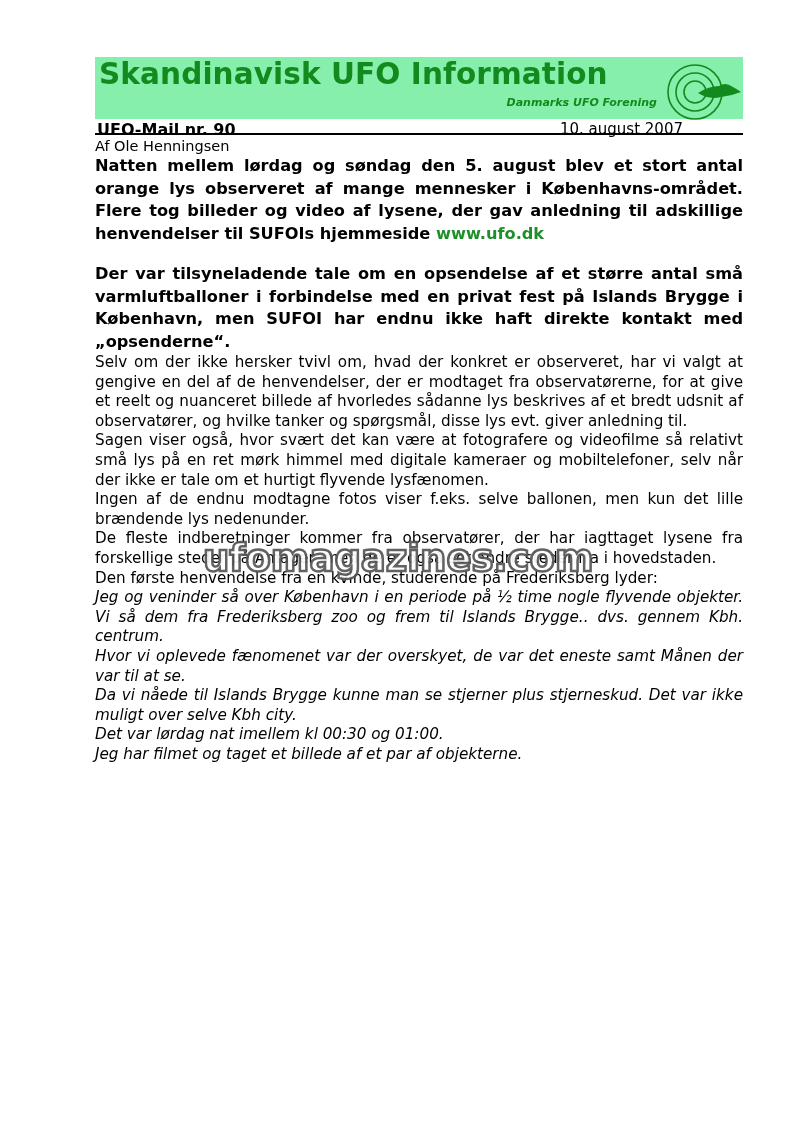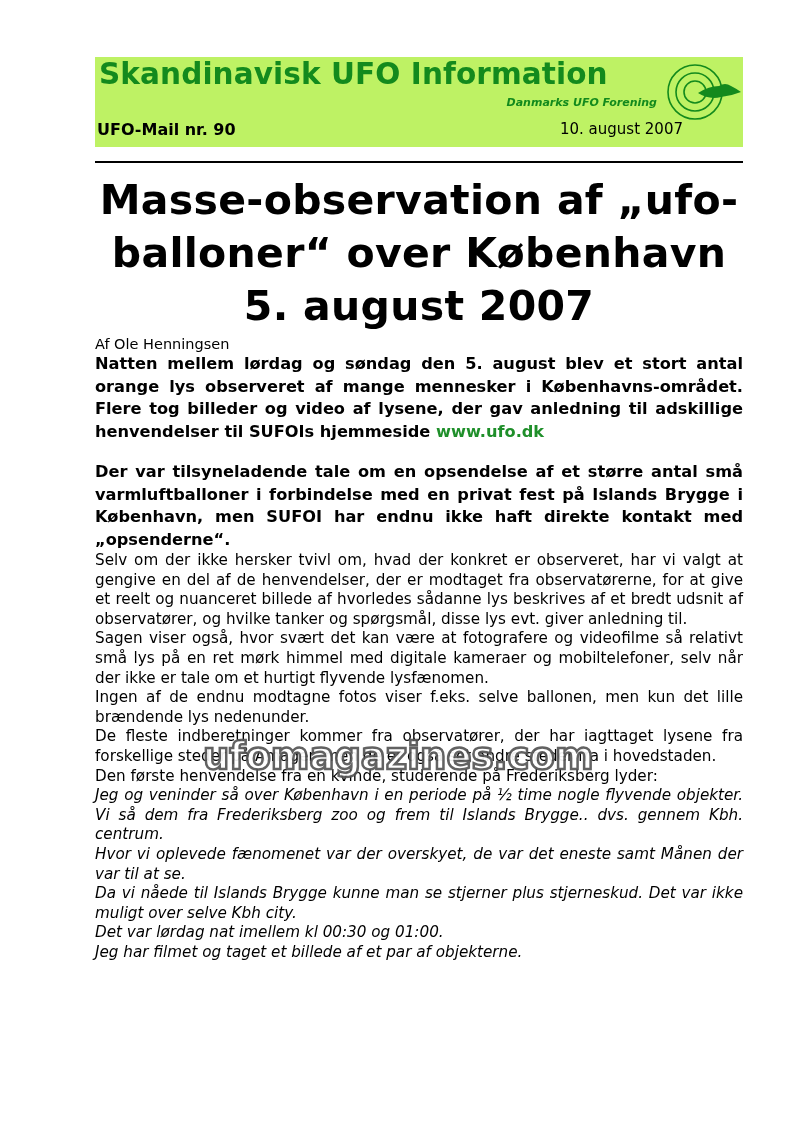--- a/index.html
+++ b/index.html
@@ -1,20 +1,20 @@
 <!DOCTYPE html>
 <html><head>
   <meta charset="utf-8">
   <style>
     html, body { margin: 0; padding: 0; background: #ffffff; }
     body { width: 800px; height: 1131px; position: relative; overflow: hidden;
            font-family: "DejaVu Sans", sans-serif; color: #000; }
     .page { position: absolute; left: 95px; top: 57px; width: 648px; }
 
-    .masthead { position: relative; height: 90px; background: #bef264; }
+    .masthead { position: relative; height: 62px; background: #86efac; }
     .mast-title { position: absolute; left: 4px; top: 0px; font-size: 29.5px; font-weight: bold;
                   color: #138a1d; letter-spacing: 0.1px; white-space: nowrap; }
     .mast-sub { position: absolute; right: 86px; top: 39px; font-size: 11px; font-weight: bold;
                 font-style: italic; color: #138a1d; white-space: nowrap; }
     .mast-issue { position: absolute; left: 2px; top: 63px; font-size: 16px; font-weight: bold; white-space: nowrap; }
     .mast-date { position: absolute; right: 60px; top: 63px; font-size: 15px; white-space: nowrap; margin-left: 20px; }
     .mast-logo { position: absolute; right: 2px; top: 3px; width: 76px; height: 64px; }
 
     .rule { height: 0; border-top: 2px solid #000; margin-top: 14px; }
 
@@ -51,21 +51,20 @@
     <svg class="mast-logo" viewBox="0 0 76 64">
       <circle cx="30" cy="32" r="27" fill="none" stroke="#138a1d" stroke-width="1.6"></circle>
       <circle cx="30" cy="32" r="19" fill="none" stroke="#138a1d" stroke-width="1.6"></circle>
       <circle cx="30" cy="32" r="11" fill="none" stroke="#138a1d" stroke-width="1.6"></circle>
       <path d="M33 33 Q44 26 54 26 Q60 22 66 26 Q72 29 76 32 Q66 36 56 37 Q44 40 33 33 Z" fill="#138a1d"></path>
     </svg>
   </div>
 
   <div class="rule"></div>
 
-  <div class="headline">Masse-observation af „ufo-balloner“ over København 5. august 2007</div>
 
   <div class="byline">Af Ole Henningsen</div>
 
   <div class="lead last-left"><span>Natten mellem lørdag og søndag den 5. august blev et stort antal orange lys observeret af mange mennesker i Københavns-området. Flere tog billeder og video af lysene, der gav anledning til adskillige henvendelser til SUFOIs hjemmeside </span><a>www.ufo.dk</a></div>
 
   <div class="gap"></div>
 
   <div class="lead last-left">Der var tilsyneladende tale om en opsendelse af et større antal små varmluftballoner i forbindelse med en privat fest på Islands Brygge i København, men SUFOI har endnu ikke haft direkte kontakt med „opsenderne“.</div>
 
   <div class="body-text">

